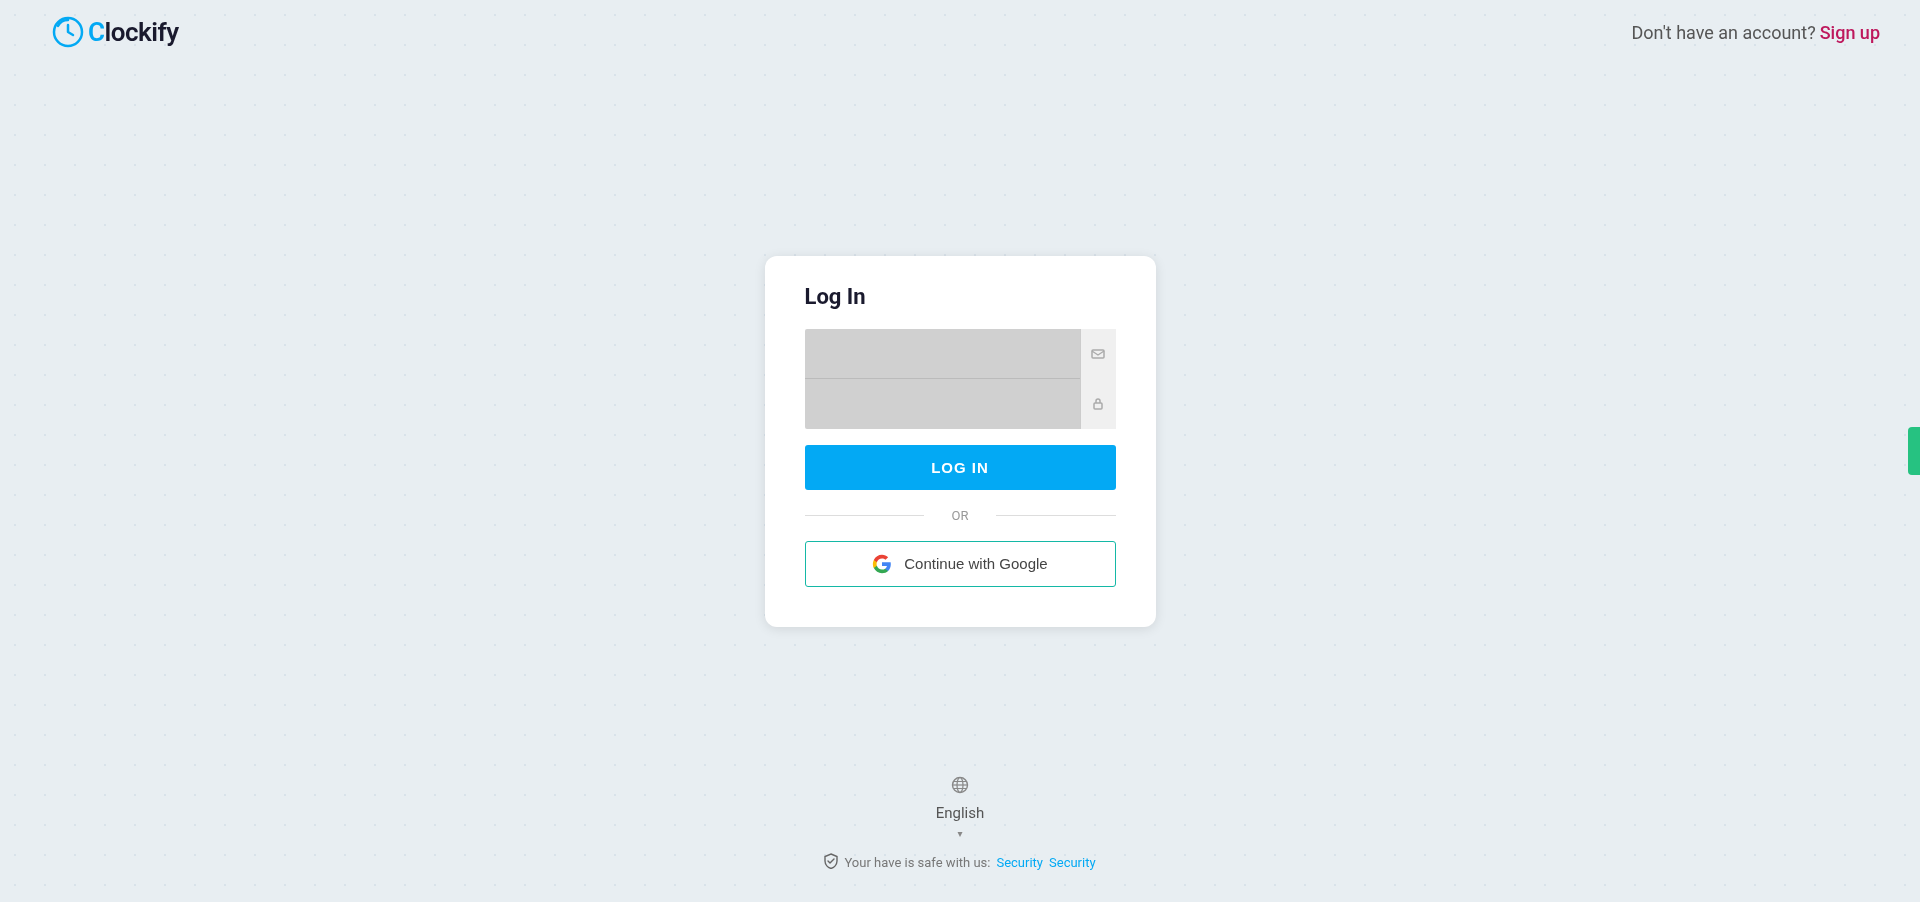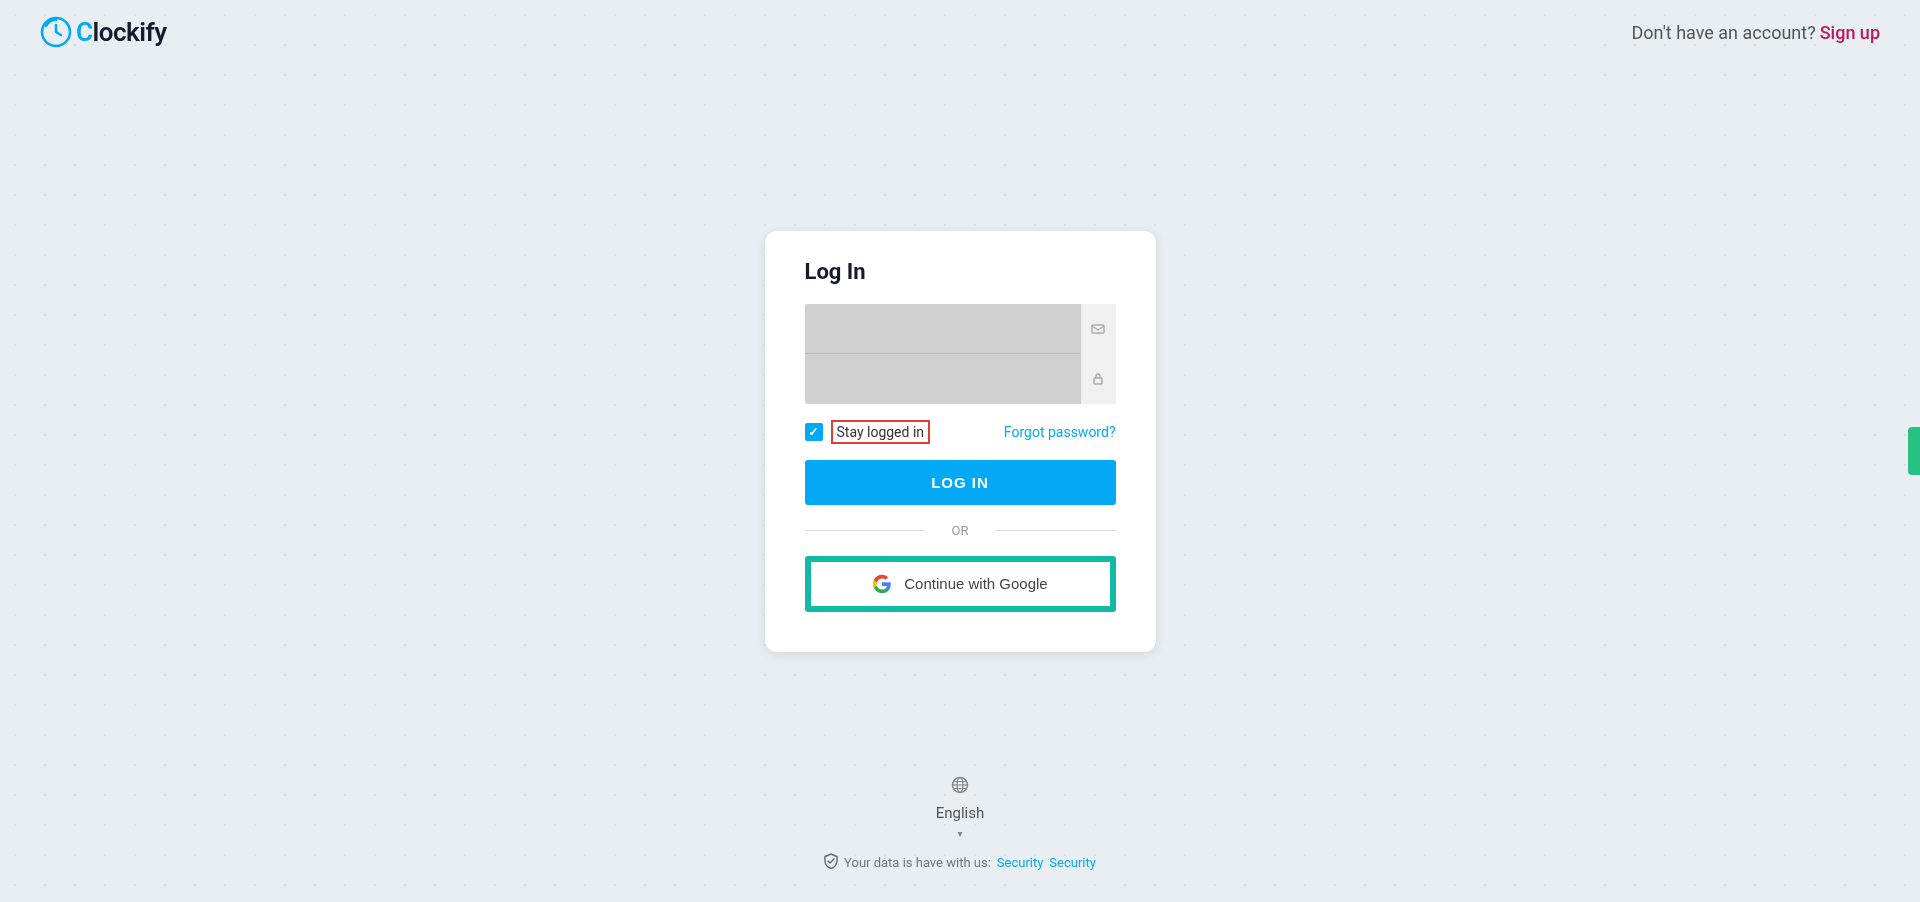--- a/index.html
+++ b/index.html
@@ -25,21 +25,21 @@
       background-image: 
         radial-gradient(circle, rgba(180,200,215,0.3) 1px, transparent 1px);
       background-size: 30px 30px;
       pointer-events: none;
     }
 
     
     .header {
       position: absolute;
       top: 0;
-      left: 0;
+      left: 12px;
       right: 0;
       height: 64px;
       display: flex;
       justify-content: space-between;
       padding: 0 40px;
       background: transparent;
     }
 
     .logo {
       display: flex;
@@ -234,21 +234,21 @@
     .or-text {
       font-size: 13px;
       color: #999;
     }
 
     
     .google-btn {
       width: 100%;
       padding: 12px 16px;
       background: #fff;
-      border: 6px solid #14b8a6;
+      border: 1px solid #14b8a6;
       border-radius: 3px;
       display: flex;
       align-items: center;
       justify-content: center;
       gap: 12px;
       cursor: pointer;
       font-size: 15px;
       color: #444;
     }
 
@@ -355,27 +355,20 @@
       <input class="input-field" type="password" style="">
       <div class="input-icon-bottom">
         <svg width="14" height="14" viewBox="0 0 14 14" fill="none">
           <rect x="3" y="6" width="8" height="6" rx="1" stroke="#aaa" stroke-width="1.5" fill="none"></rect>
           <path d="M5 6 V4 A2 2 0 0 1 9 4 V6" stroke="#aaa" stroke-width="1.5" fill="none"></path>
         </svg>
       </div>
     </div>
 
     
-    <div class="remember-row">
-      <div class="remember-left">
-        <div class="checkbox-custom"></div>
-        <span class="stay-logged-label">Stay logged in</span>
-      </div>
-      <a class="forgot-link">Forgot password?</a>
-    </div>
 
     
     <button class="login-btn">LOG IN</button>
 
     
     <div class="or-divider">
       <div class="divider-line"></div>
       <span class="or-text">OR</span>
       <div class="divider-line"></div>
     </div>
@@ -408,19 +401,19 @@
     <span>English</span>
     <span class="chevron-down">▾</span>
   </div>
   <div class="security-text">
     <span class="shield-icon">
       <svg width="14" height="16" viewBox="0 0 14 16" fill="none">
         <path d="M7 1 L13 3.5 V8 C13 11.5 10 14.5 7 15.5 C4 14.5 1 11.5 1 8 V3.5 Z" stroke="#666" stroke-width="1.4" fill="none"></path>
         <path d="M4 8 L6 10 L10 6" stroke="#666" stroke-width="1.4" stroke-linecap="round" stroke-linejoin="round"></path>
       </svg>
     </span>
-    <span>Your data is have with us:</span>
+    <span>Your have is safe with us:</span>
     <a class="security-link">Security</a>
     <a class="security-link">Security</a>
   </div>
 </div>
 
 <div class="edge-tab"></div>
 
 </body></html>

